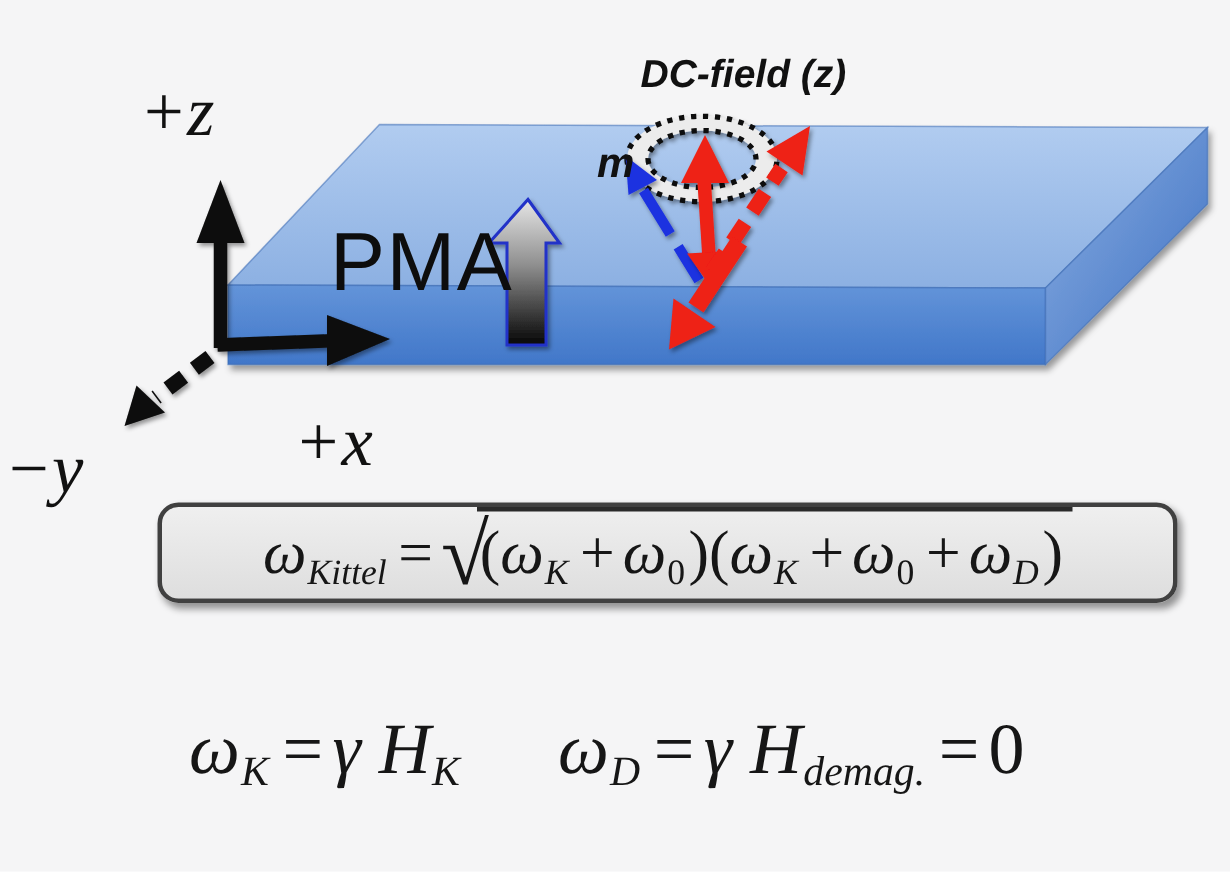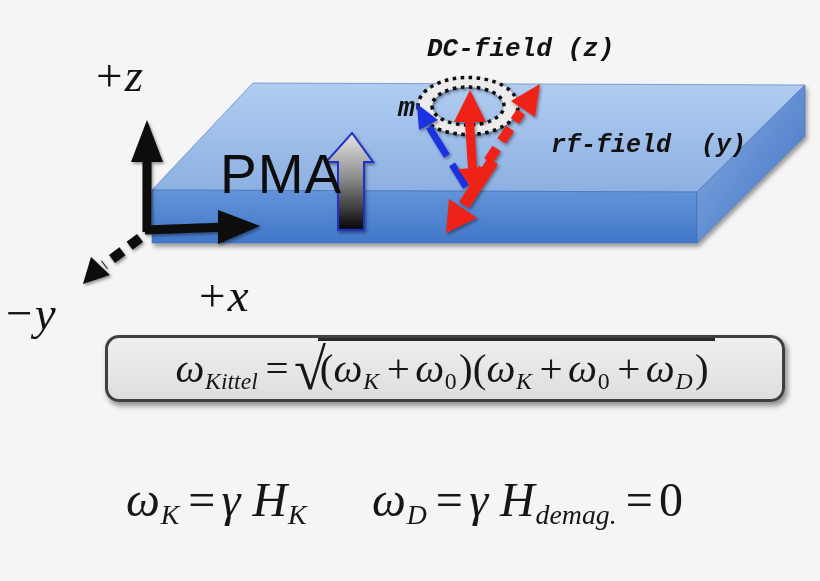--- a/index.html
+++ b/index.html
@@ -14,21 +14,21 @@
   .st-pma-a{stop-color:var(--pma_grad_a);} .st-pma-b{stop-color:var(--pma_grad_b);} .st-pma-c{stop-color:var(--pma_grad_c);}
   .face{stroke:var(--slab_edge);stroke-opacity:.55;stroke-width:1;}
   .blk{fill:var(--axis_black);} .blk-s{stroke:var(--axis_black);}
   .red{fill:var(--arrow_red);} .red-s{stroke:var(--arrow_red);}
   .blu{fill:var(--arrow_blue);} .blu-s{stroke:var(--arrow_blue);}
   .ring{fill:var(--ring_fill);stroke:var(--ring_dots);}
 
   
   .lbl{position:absolute;line-height:1;white-space:pre;color:var(--text_black,#111);}
   .axis{font-family:"Liberation Serif","DejaVu Serif",serif;font-style:italic;font-size:47px;}
-  .sbi{font-weight:bold;font-style:italic;font-family:Liberation Mono, monospace;text-align:center;}
+  .sbi{font-weight:bold;font-style:italic;font-family:Liberation Sans, sans-serif;text-align:center;}
   .pma-lbl{font-size:55px;letter-spacing:1px;color:#0d0d0d;}
 
   
   .math{font-family:"Liberation Serif","DejaVu Serif",serif;font-style:italic;color:#161616;line-height:1;}
   .mtok.up,.op,.radical{font-style:normal;}
   .op{margin:0 .13em;}
   .sp{margin-left:.25em;}
   .msub{font-size:.58em;font-style:italic;vertical-align:-0.28em;margin:0 .1em 0 .03em;}
   .msub.up{font-style:normal;}
   .radical{font-size:1.42em;vertical-align:-0.12em;margin-right:-0.14em;}
@@ -107,21 +107,20 @@
       <line class="red-s" x1="493" y1="161" x2="464" y2="205" stroke-width="12"></line>
       <polygon class="red" points="446,233 477,218 449,199"></polygon>
     </g>
   </svg>
 
   <div class="lbl axis" style="left:93px;top:52px;">+z</div>
   <div class="lbl axis" style="left:196px;top:272px;">+x</div>
   <div class="lbl axis" style="left:3px;top:290px;">−y</div>
   <div class="lbl pma-lbl" style="left:220px;top:147px;">PMA</div>
   <div class="lbl sbi" style="left:427px;top:36px;font-size:26px;">DC-field (z)</div>
-  <div class="lbl sbi" style="left:551px;top:133px;font-size:25px;">rf-field  (y)</div>
   <div class="lbl sbi" style="left:398px;top:95px;font-size:28px;">m</div>
 
   <div class="eq-box">
     <span class="math"><span class="mtok">ω</span><span class="msub">Kittel</span><span class="mtok up op">=</span><span class="radical">√</span><span class="radicand"><span class="mtok up">(</span><span class="mtok">ω</span><span class="msub">K</span><span class="mtok up op">+</span><span class="mtok">ω</span><span class="msub up">0</span><span class="mtok up">)(</span><span class="mtok">ω</span><span class="msub">K</span><span class="mtok up op">+</span><span class="mtok">ω</span><span class="msub up">0</span><span class="mtok up op">+</span><span class="mtok">ω</span><span class="msub">D</span><span class="mtok up">)</span></span></span>
   </div>
 
   <div class="eq-row math" style="left:126px;top:448px;"><span class="mtok">ω</span><span class="msub">K</span><span class="mtok up op">=</span><span class="mtok">γ</span><span class="mtok sp">H</span><span class="msub">K</span></div>
   <div class="eq-row math" style="left:372px;top:448px;"><span class="mtok">ω</span><span class="msub">D</span><span class="mtok up op">=</span><span class="mtok">γ</span><span class="mtok sp">H</span><span class="msub">demag.</span><span class="mtok up op">=</span><span class="mtok up">0</span></div>
 
 </div>

